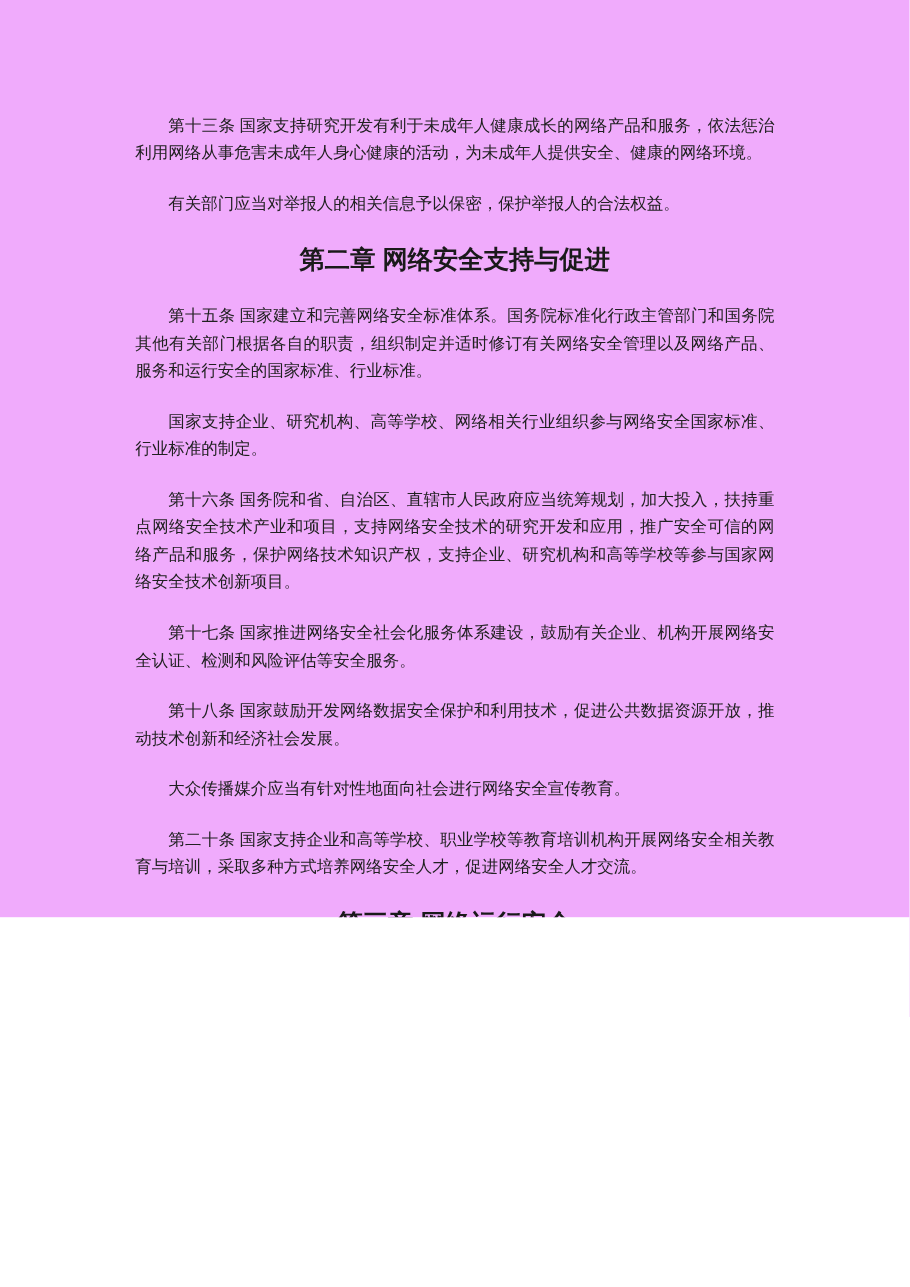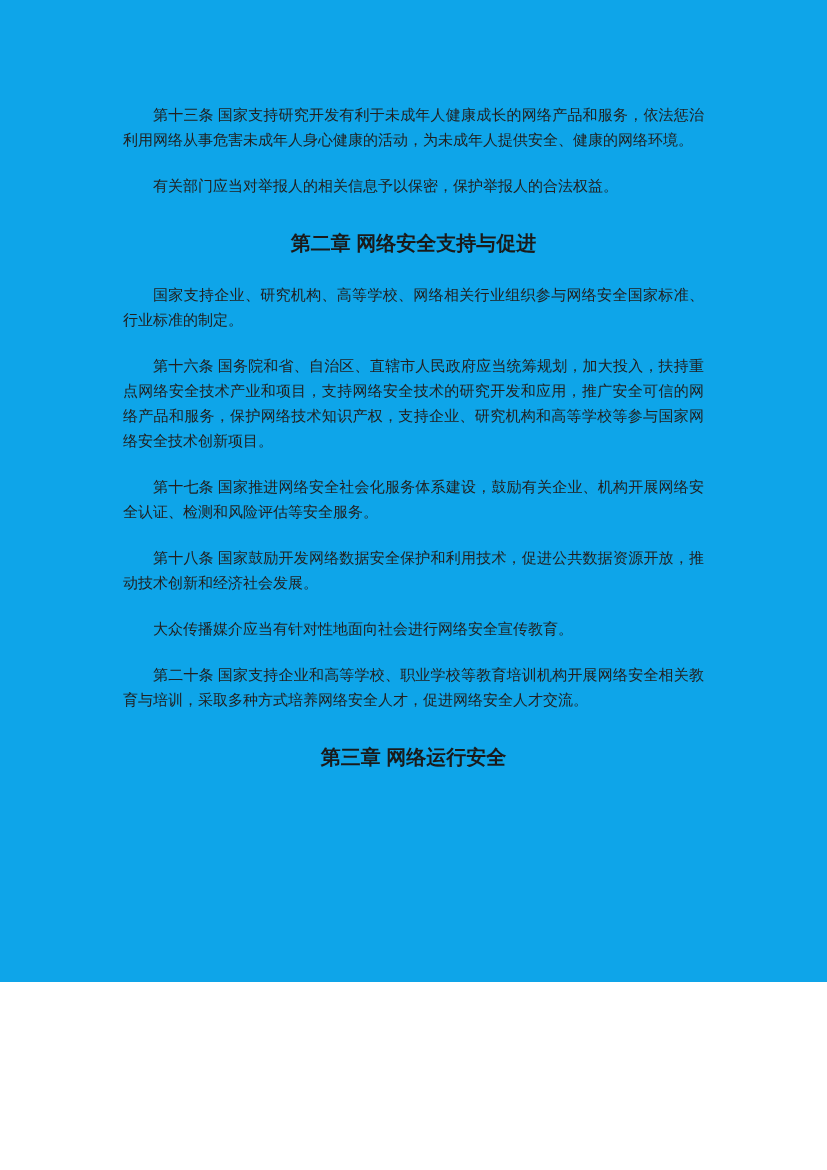--- a/index.html
+++ b/index.html
@@ -3,45 +3,45 @@
 <meta charset="utf-8">
 <style>
   html, body {
     margin: 0;
     padding: 0;
     background: #ffffff;
   }
   .page {
     position: relative;
     width: 827px;
-    height: 982px;
+    height: 834px;
     margin: 0 auto;
-    background: #0ea5e9;
+    background: #f0abfc;
     box-sizing: border-box;
     padding: 103px 123px 0 123px;
     overflow: hidden;
   }
   .doc-body {
     width: 581px;
   }
   p.para {
     margin: 0 0 21px 0;
     font-family: "Liberation Serif", "DejaVu Serif", serif;
     font-size: 15px;
     line-height: 25px;
     color: #212121;
     text-align: justify;
     text-justify: inter-ideograph;
     text-indent: 2em;
     word-break: break-all;
   }
   h2.chapter {
-    margin: 28px 0 23px 0;
+    margin: 14px 0 23px 0;
     font-family: "Liberation Sans", "DejaVu Sans", sans-serif;
-    font-size: 20px;
+    font-size: 23px;
     line-height: 33px;
     font-weight: 700;
     color: #1a1a1a;
     text-align: center;
     text-indent: 0;
   }
   .footer {
     position: absolute;
     left: 0;
     right: 0;
@@ -55,20 +55,21 @@
   }
 </style>
 </head>
 <body>
 
 <div class="page">
   <main class="doc-body">
       <p class="para">第十三条 国家支持研究开发有利于未成年人健康成长的网络产品和服务，依法惩治利用网络从事危害未成年人身心健康的活动，为未成年人提供安全、健康的网络环境。</p>
       <p class="para">有关部门应当对举报人的相关信息予以保密，保护举报人的合法权益。</p>
       <h2 class="chapter">第二章 网络安全支持与促进</h2>
+      <p class="para">第十五条 国家建立和完善网络安全标准体系。国务院标准化行政主管部门和国务院其他有关部门根据各自的职责，组织制定并适时修订有关网络安全管理以及网络产品、服务和运行安全的国家标准、行业标准。</p>
       <p class="para">国家支持企业、研究机构、高等学校、网络相关行业组织参与网络安全国家标准、行业标准的制定。</p>
       <p class="para">第十六条 国务院和省、自治区、直辖市人民政府应当统筹规划，加大投入，扶持重点网络安全技术产业和项目，支持网络安全技术的研究开发和应用，推广安全可信的网络产品和服务，保护网络技术知识产权，支持企业、研究机构和高等学校等参与国家网络安全技术创新项目。</p>
       <p class="para">第十七条 国家推进网络安全社会化服务体系建设，鼓励有关企业、机构开展网络安全认证、检测和风险评估等安全服务。</p>
       <p class="para">第十八条 国家鼓励开发网络数据安全保护和利用技术，促进公共数据资源开放，推动技术创新和经济社会发展。</p>
       <p class="para">大众传播媒介应当有针对性地面向社会进行网络安全宣传教育。</p>
       <p class="para">第二十条 国家支持企业和高等学校、职业学校等教育培训机构开展网络安全相关教育与培训，采取多种方式培养网络安全人才，促进网络安全人才交流。</p>
       <h2 class="chapter">第三章 网络运行安全</h2>
     </main>
   <div class="footer">
     <span>第 3 页 共 13 页</span>

